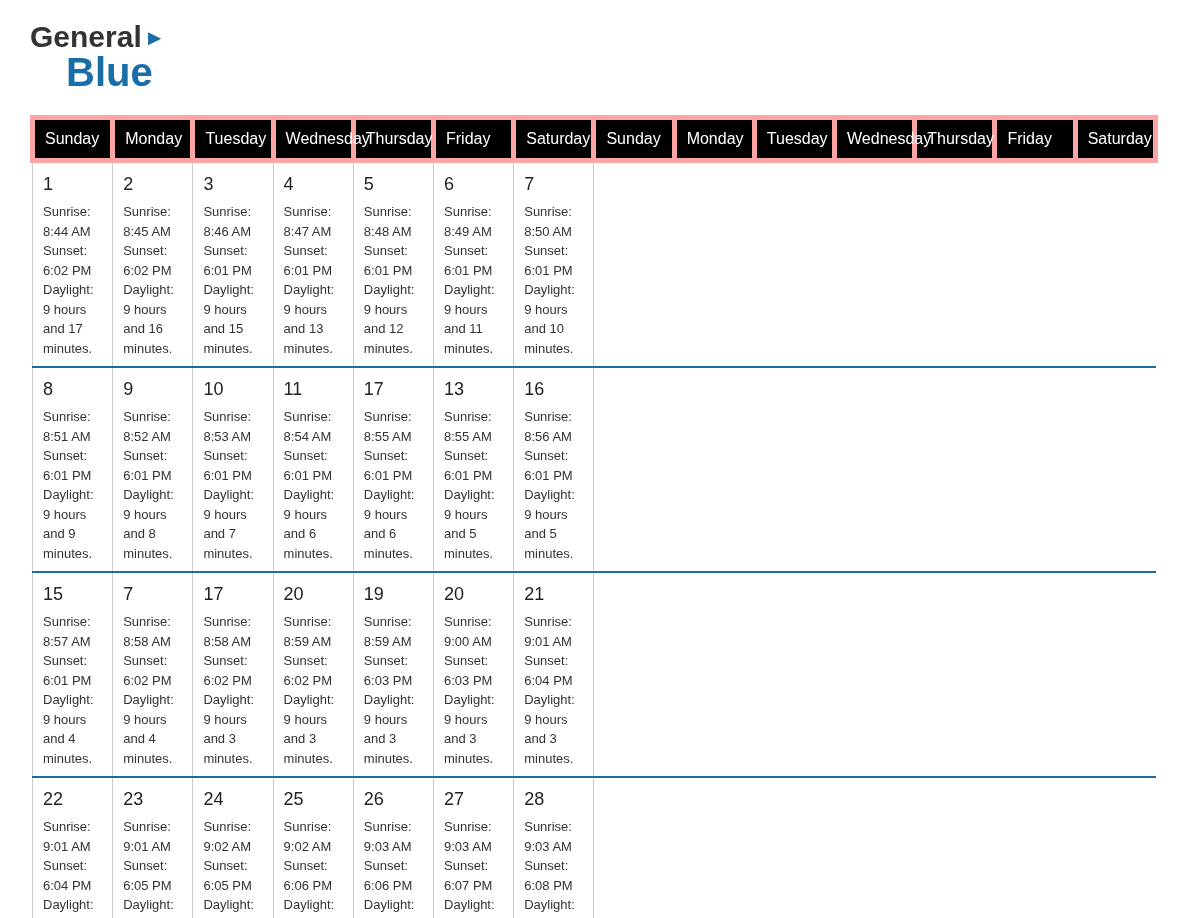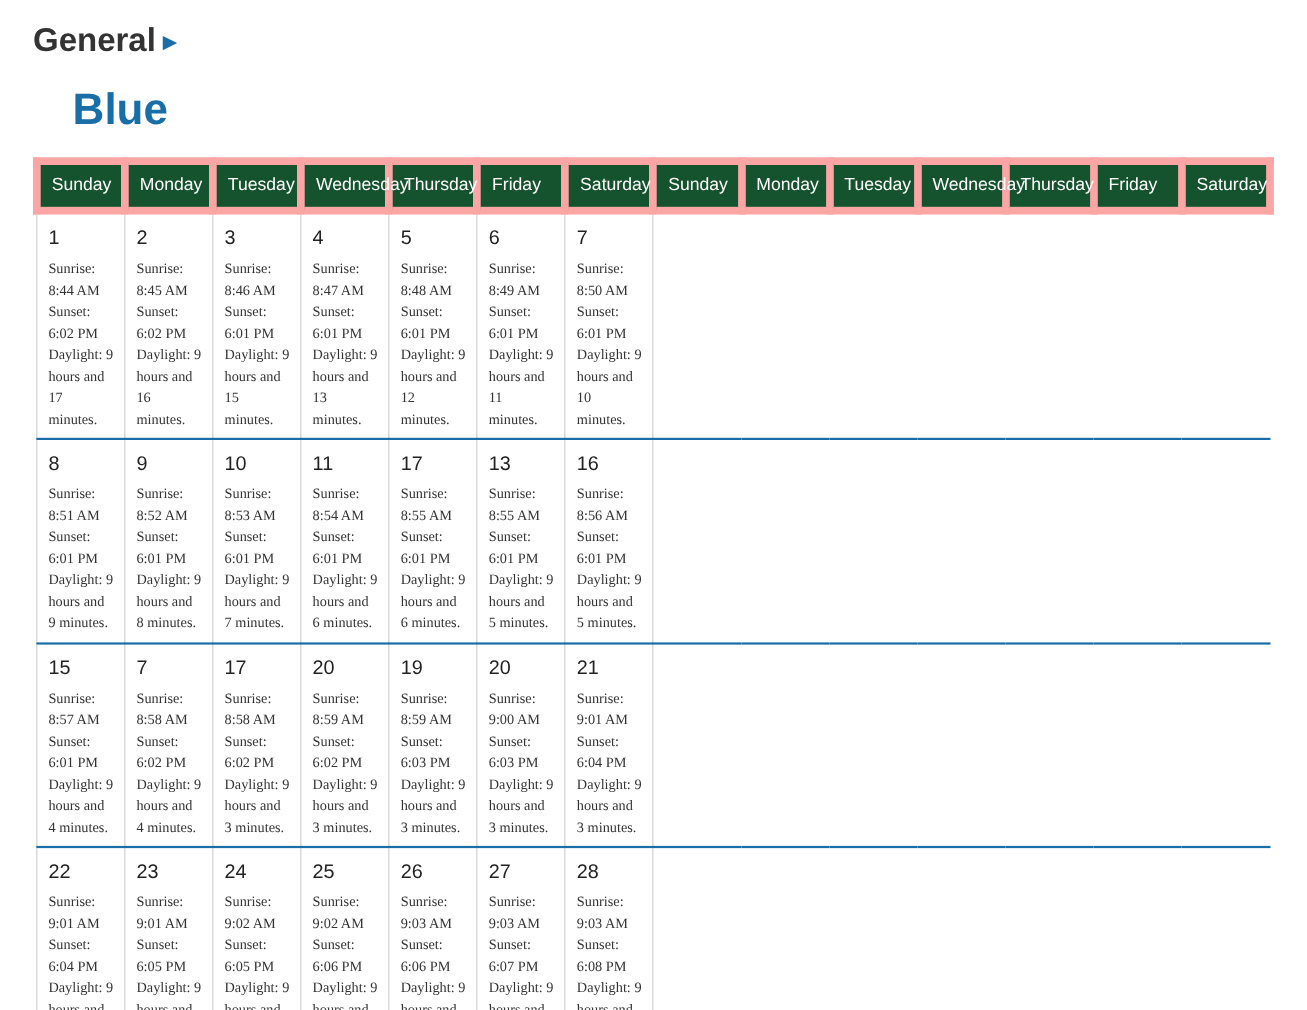--- a/index.html
+++ b/index.html
@@ -29,27 +29,27 @@
       font-size: 22px;
       color: #444;
       font-family: Georgia, serif;
     }
     table {
       width: 100%;
       border-collapse: collapse;
       table-layout: fixed;
     }
     thead th {
-      background-color: #14532d;
+      background-color: #000000;
       color: #fff;
       padding: 10px 10px;
       text-align: left;
       font-size: 16px;
       font-weight: normal;
-      border: 7px solid #fca5a5;
+      border: 5px solid #fca5a5;
     }
     tbody td {
       vertical-align: top;
       padding: 8px 10px;
       border: 1px solid #ccc;
       min-height: 100px;
       font-size: 13px;
       color: #333;
       line-height: 1.5;
     }
@@ -59,27 +59,25 @@
     .day-number {
       font-size: 18px;
       font-weight: normal;
       color: #222;
       display: block;
       margin-bottom: 4px;
     }
     .day-info {
       color: #333;
       font-size: 13px;
-      font-family: Liberation Serif, serif;
     }
     .logo-container {
       display: flex;
       flex-direction: column;
       align-items: flex-start;
-      gap: 28px;
     }
     .logo-row1 {
       display: flex;
       align-items: center;
     }
     .logo-row2 {
       display: flex;
       align-items: center;
       margin-top: -4px;
     }

